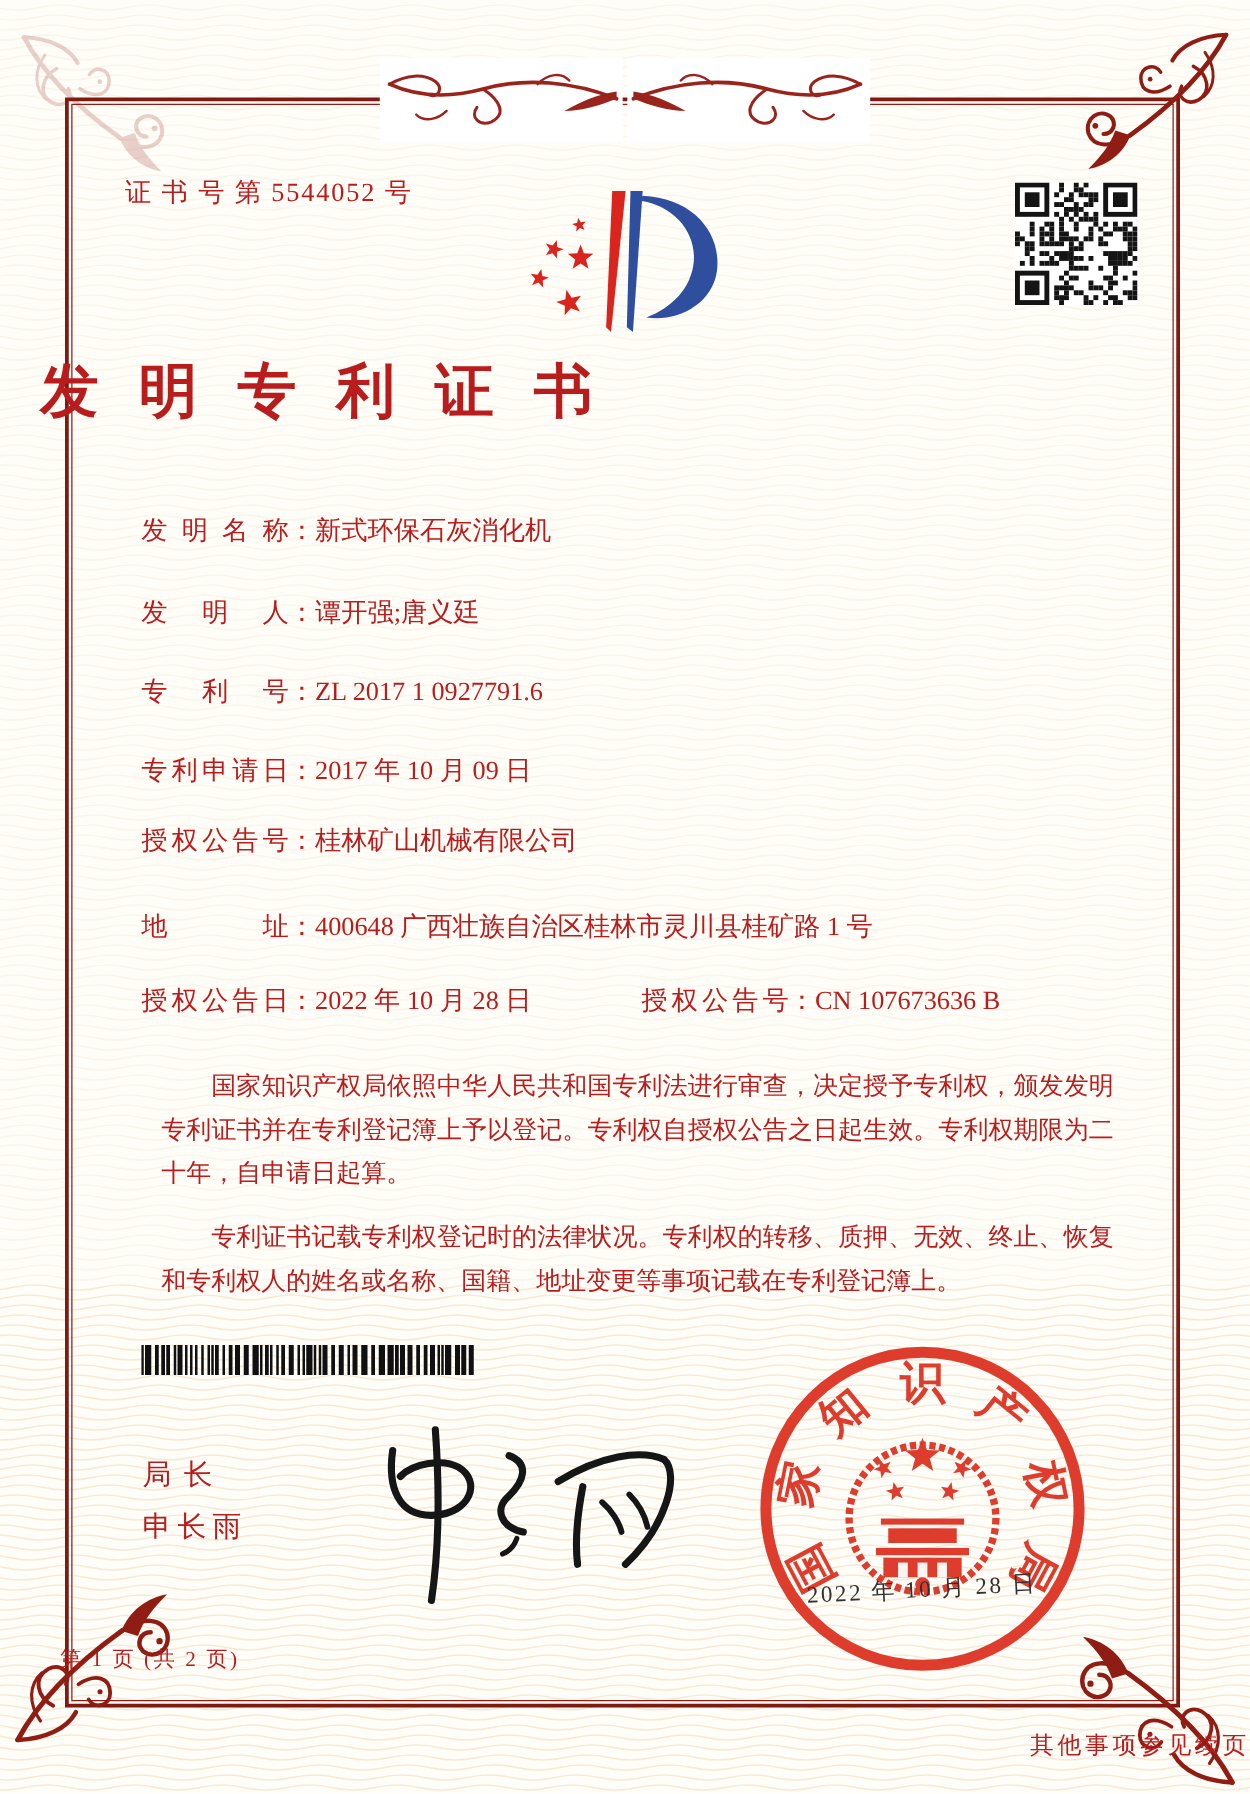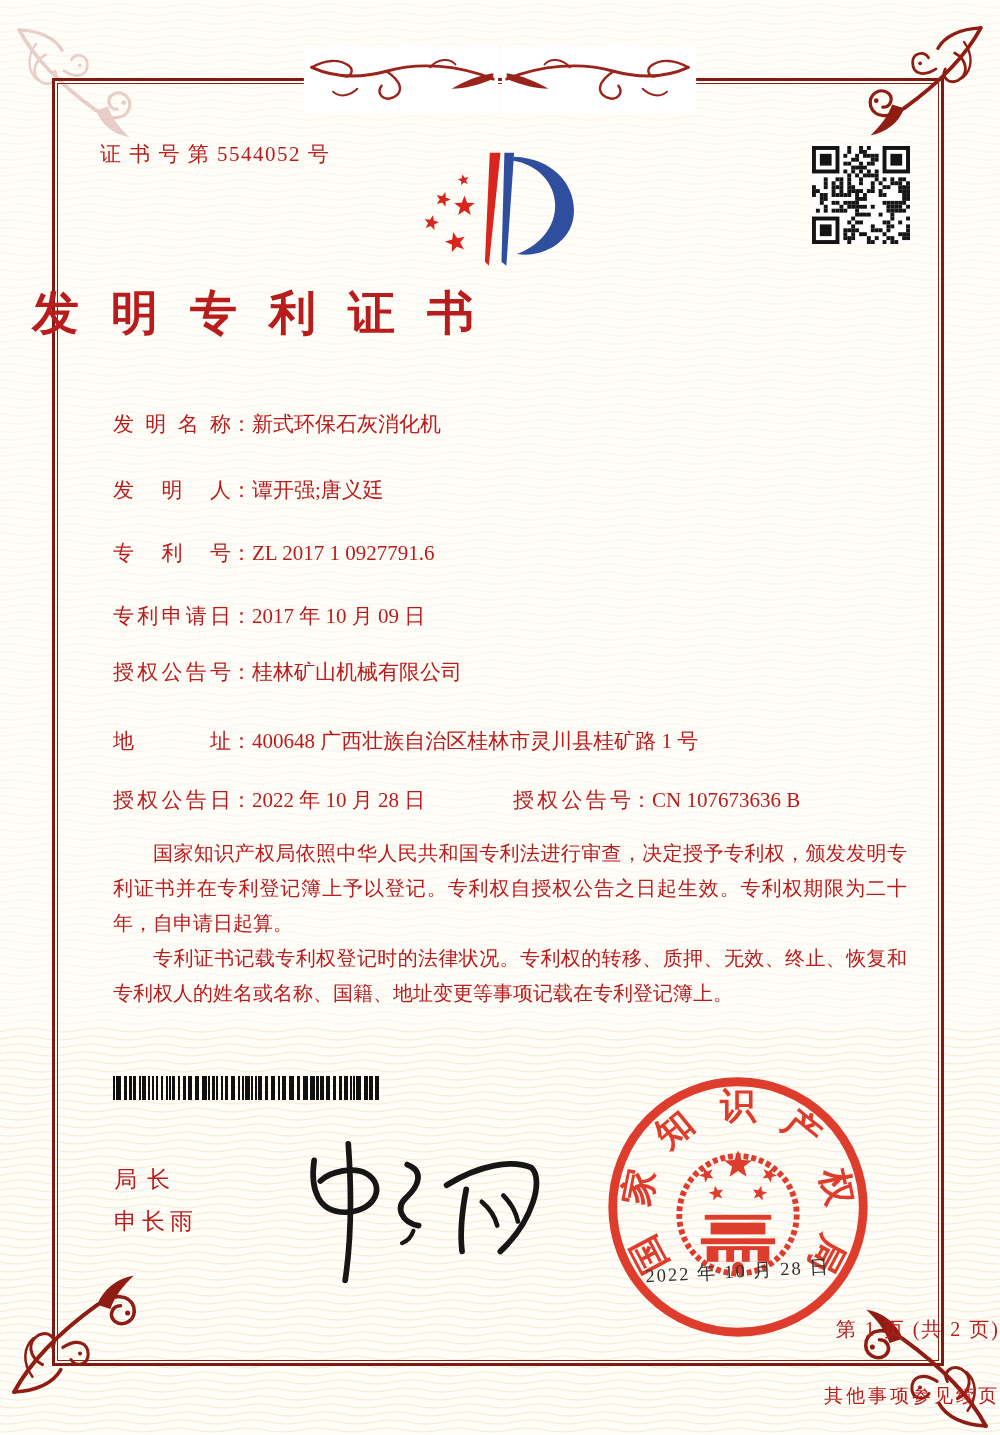--- a/index.html
+++ b/index.html
@@ -22,27 +22,27 @@
   .qr{position:absolute;left:812px;top:146px;width:98px;height:98px;}
   .title{position:absolute;left:0;right:0;top:282px;text-align:left;font-size:47px;
          font-weight:700;letter-spacing:32px;padding-left:32px;}
   .row{position:absolute;left:113px;font-size:21px;white-space:nowrap;}
   .row .lbl{display:inline-block;width:118px;text-align:justify;text-align-last:justify;
             text-justify:inter-character;vertical-align:top;}
   .row .val{}
   .g2{position:absolute;left:400px;top:0;}
   .paras{position:absolute;left:113px;top:836px;width:794px;font-size:20px;
          line-height:35px;text-align:justify;}
-  .paras p{margin:0;text-indent:2em;}
+  .paras p{margin:16px;text-indent:2em;}
   .barcode{position:absolute;left:113px;top:1076px;width:274px;height:24px;}
   .signer-title{position:absolute;left:114px;top:1164px;font-size:23px;letter-spacing:10px;}
   .signer-name{position:absolute;left:114px;top:1206px;font-size:23px;letter-spacing:5px;}
   .sig{position:absolute;left:250px;top:1124px;width:300px;height:168px;}
   .seal{position:absolute;left:601px;top:1070px;width:274px;height:274px;opacity:.93;}
-  .page-no{position:absolute;left:0;right:0;top:1316px;text-align:right;font-size:20px;letter-spacing:2px;margin-left:48px;}
+  .page-no{position:absolute;left:0;right:0;top:1316px;text-align:left;font-size:17px;letter-spacing:2px;margin-left:48px;}
   .note{position:absolute;left:0;right:0;top:1383px;text-align:right;font-size:19px;letter-spacing:3px;}
 </style>
 </head>
 <body>
 
 <svg width="0" height="0" style="position:absolute" aria-hidden="true">
   <defs>
     <g id="cornerFl" fill="none" stroke="#8f1d14" stroke-width="4" stroke-linecap="round">
       <path d="M12,148 C28,118 58,88 94,62"></path>
       <path d="M94,62 C110,50 126,52 130,64 C133,77 120,85 111,78 C105,72 109,63 117,63" stroke-width="3.5"></path>

